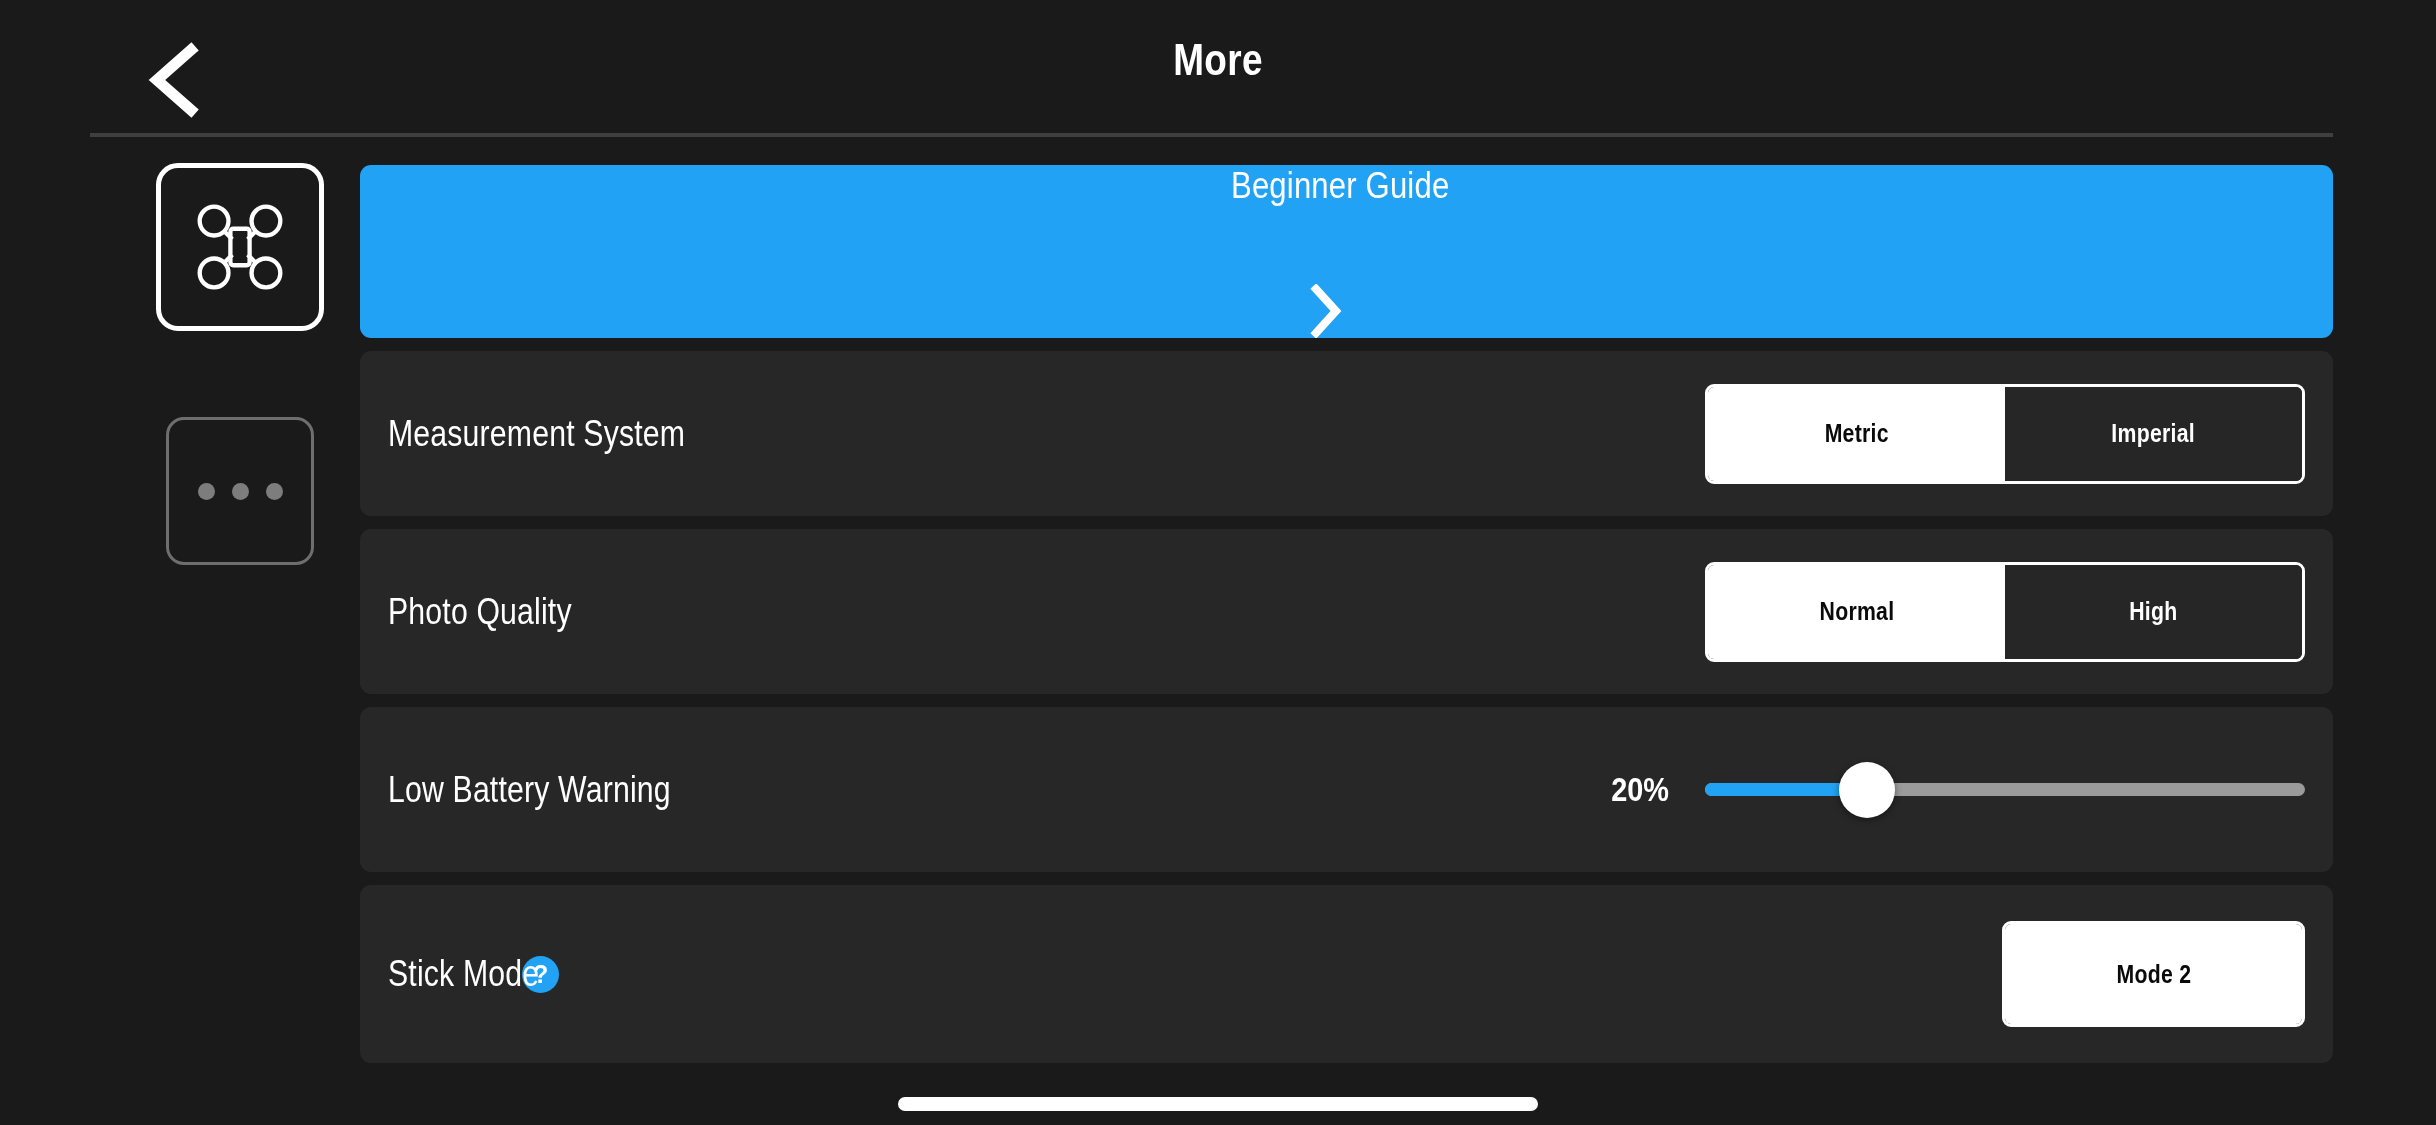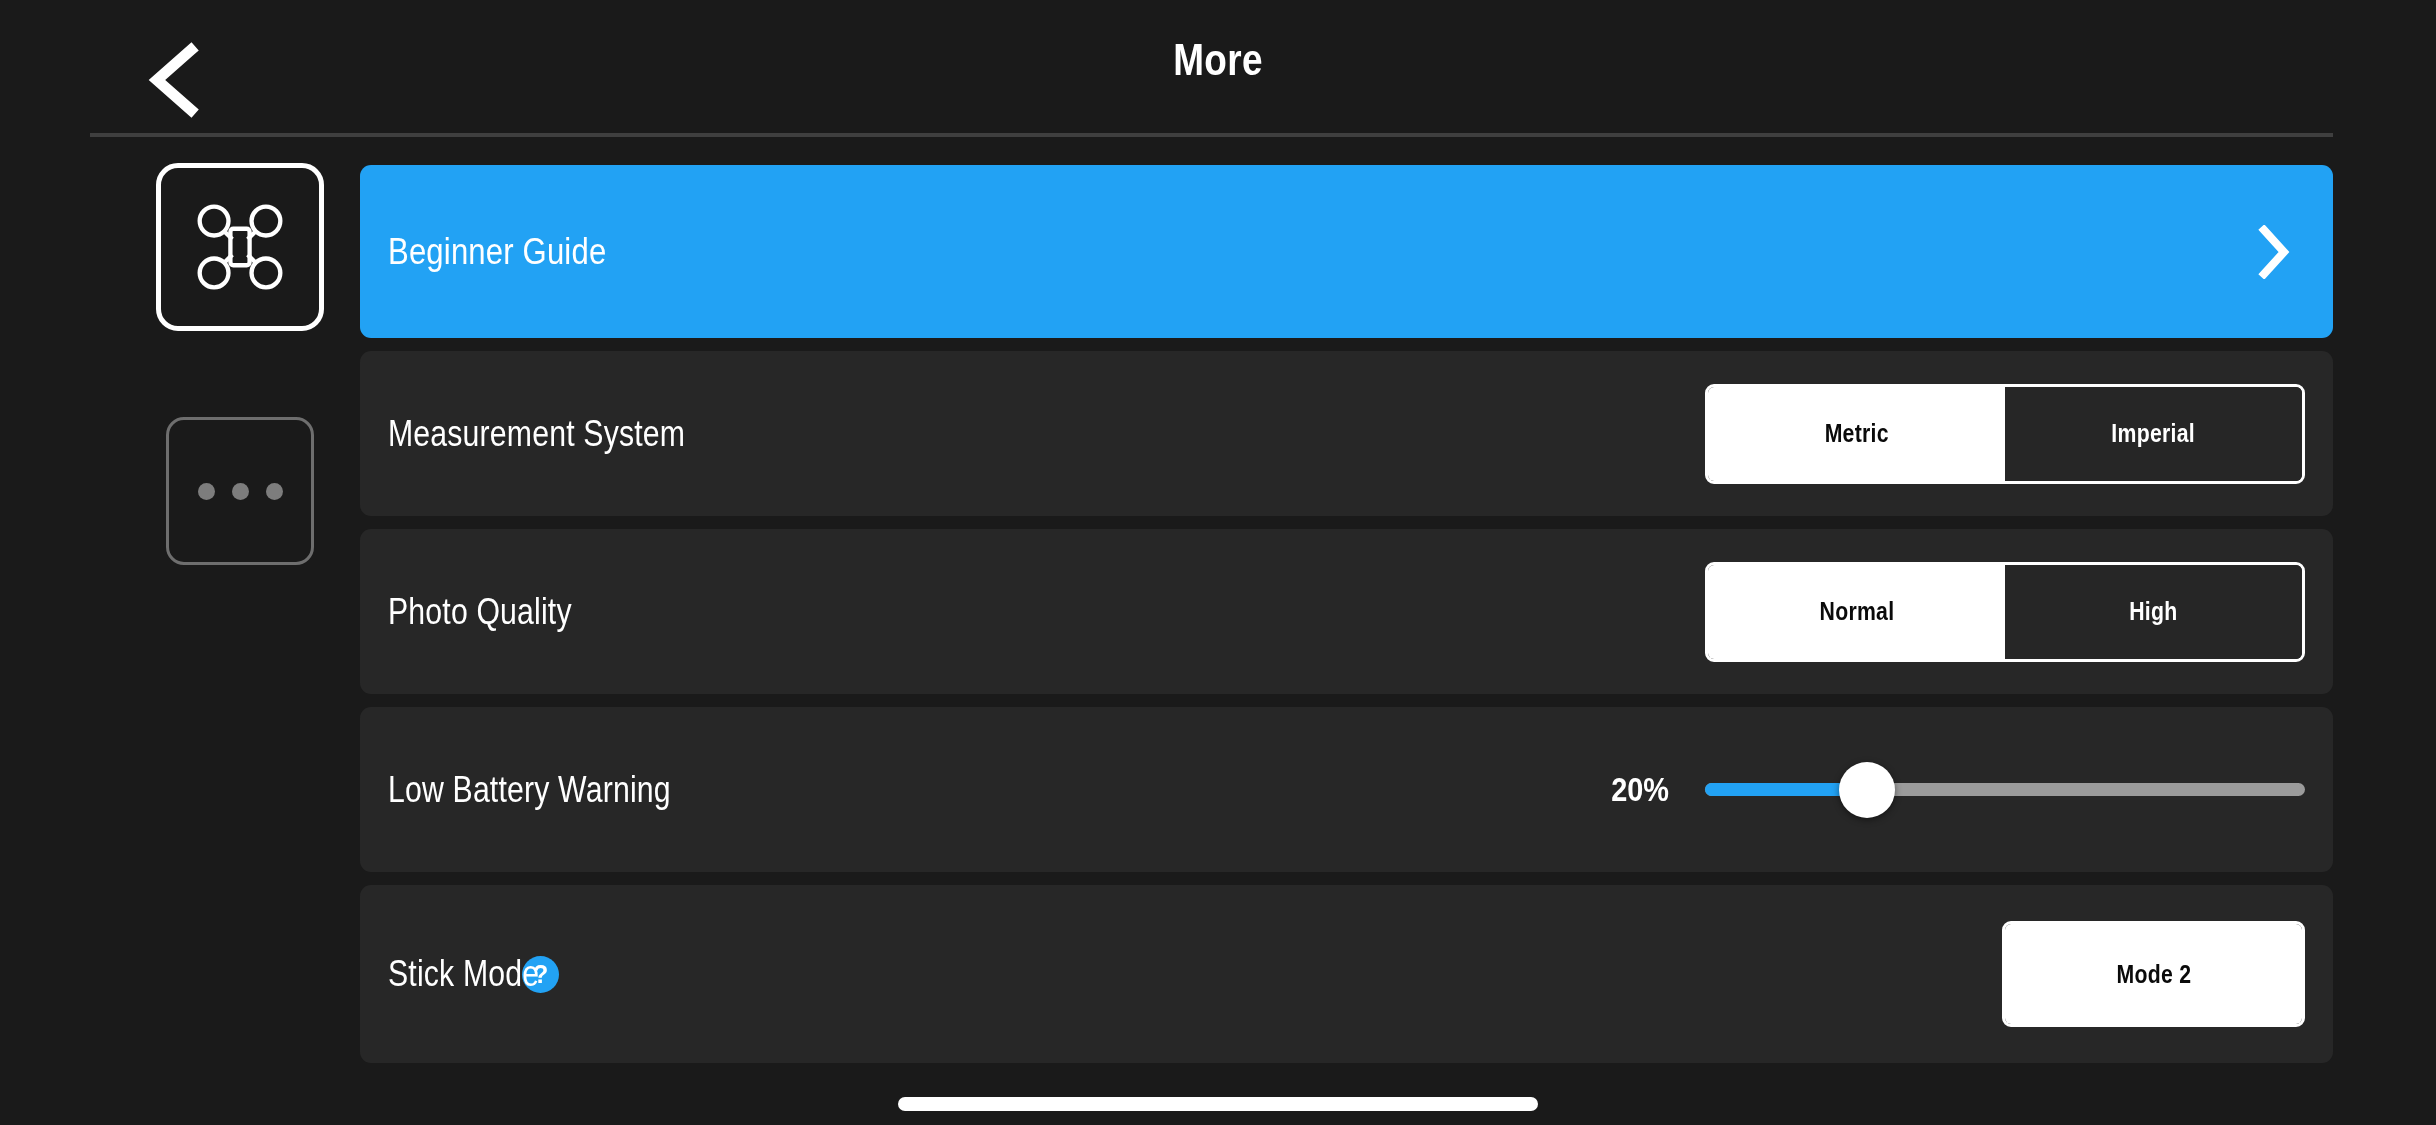--- a/index.html
+++ b/index.html
@@ -137,20 +137,21 @@
     transform: scaleX(0.84);
     transform-origin: left center;
     white-space: nowrap;
   }
 
   
   #row-beginner-guide {
     height: 173px;
     background: #22a2f4;
     justify-content: space-between;
+    flex-direction: column;
   }
   #row-beginner-guide .row-label {
     font-size: 37px;
   }
   #guide-chevron {
     margin-right: 42px;
     display: flex;
     align-items: center;
   }
 

